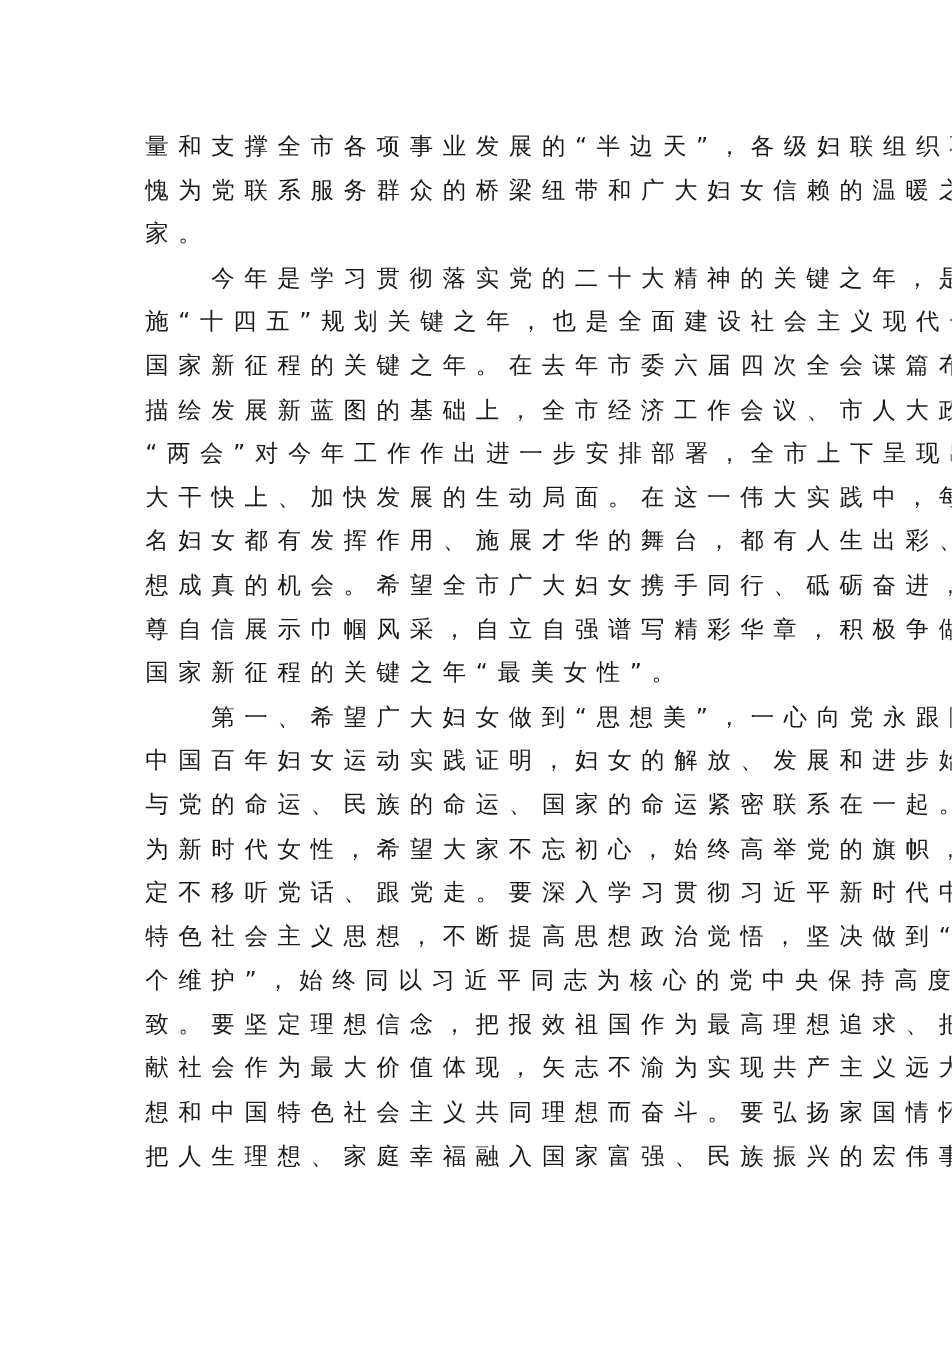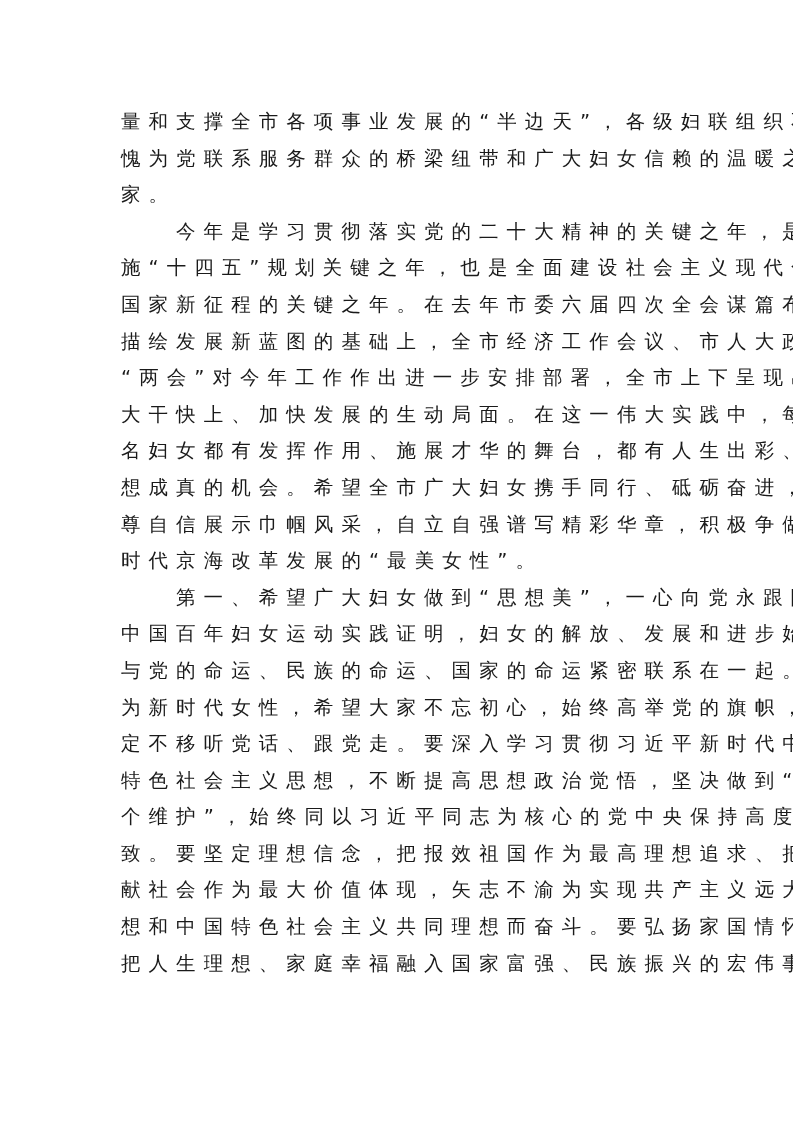--- a/index.html
+++ b/index.html
@@ -55,21 +55,21 @@
     <div>
       <div class="line indent">今年是学习贯彻落实党的二十大精神的关键之年，是实</div>
       <div class="line">施“十四五”规划关键之年，也是全面建设社会主义现代化</div>
       <div class="line">国家新征程的关键之年。在去年市委六届四次全会谋篇布局、</div>
       <div class="line">描绘发展新蓝图的基础上，全市经济工作会议、市人大政协</div>
       <div class="line">“两会”对今年工作作出进一步安排部署，全市上下呈现出</div>
       <div class="line">大干快上、加快发展的生动局面。在这一伟大实践中，每一</div>
       <div class="line">名妇女都有发挥作用、施展才华的舞台，都有人生出彩、梦</div>
       <div class="line">想成真的机会。希望全市广大妇女携手同行、砥砺奋进，自</div>
       <div class="line">尊自信展示巾帼风采，自立自强谱写精彩华章，积极争做新</div>
-      <div class="line">时代京海改革发展的“最美女性”。</div>
+      <div class="line">国家新征程的关键之年“最美女性”。</div>
     </div>
 
     <div>
       <div class="line indent">第一、希望广大妇女做到“思想美”，一心向党永跟随。</div>
       <div class="line">中国百年妇女运动实践证明，妇女的解放、发展和进步始终</div>
       <div class="line">与党的命运、民族的命运、国家的命运紧密联系在一起。作</div>
       <div class="line">为新时代女性，希望大家不忘初心，始终高举党的旗帜，坚</div>
       <div class="line">定不移听党话、跟党走。要深入学习贯彻习近平新时代中国</div>
       <div class="line">特色社会主义思想，不断提高思想政治觉悟，坚决做到“两</div>
       <div class="line">个维护”，始终同以习近平同志为核心的党中央保持高度一</div>

